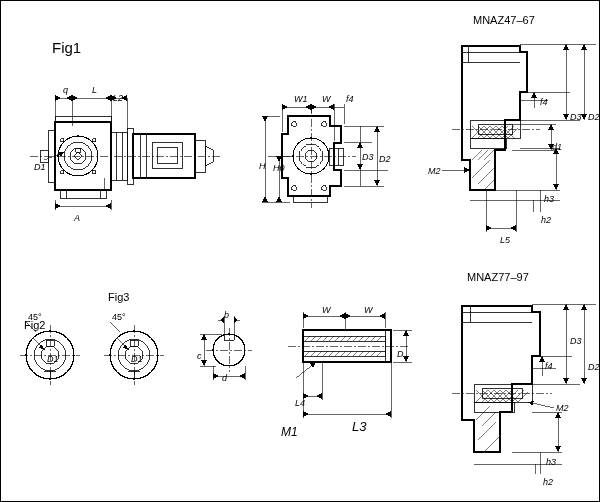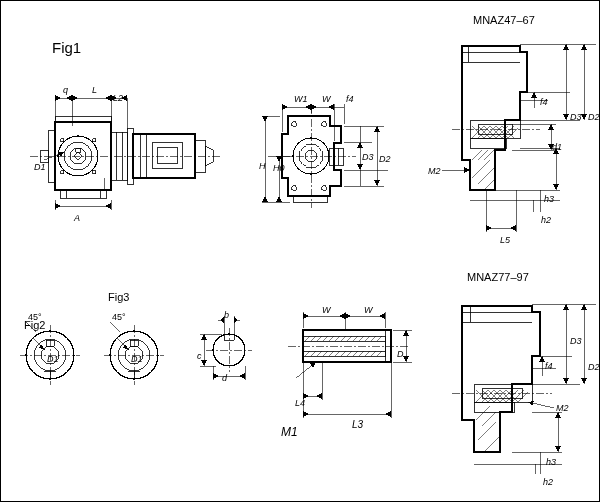--- a/index.html
+++ b/index.html
@@ -519,21 +519,21 @@
       <div class="lbl it" style="left: 47px; top: 355px; font-size: 9px;">D1</div>
       <div class="lbl it" style="left: 131px; top: 355px; font-size: 9px;">D1</div>
       <div class="lbl it" style="left: 224px; top: 311px; font-size: 9px;">b</div>
       <div class="lbl it" style="left: 197px; top: 352px; font-size: 9px;">c</div>
       <div class="lbl it" style="left: 222px; top: 374px; font-size: 9px;">d</div>
       <div class="lbl it" style="left: 322px; top: 306px; font-size: 9px;">W</div>
       <div class="lbl it" style="left: 364px; top: 306px; font-size: 9px;">W</div>
       <div class="lbl it" style="left: 397px; top: 350px; font-size: 9px;">D</div>
       <div class="lbl it" style="left: 281px; top: 382px; font-size: 12px; margin-top: 44px;">M1</div>
       <div class="lbl it" style="left: 295px; top: 399px; font-size: 9px;">L4</div>
-      <div class="lbl it" style="left: 352px; top: 420px; font-size: 10px; font-style: italic;">L3</div>
+      <div class="lbl it" style="left: 352px; top: 420px; font-size: 13px; font-style: italic;">L3</div>
       <div class="lbl" style="left: 441px; top: 272px; font-size: 11px; margin-left: 26px;">MNAZ77–97</div>
       <div class="lbl it" style="left: 545px; top: 362px; font-size: 9px;">f4</div>
       <div class="lbl it" style="left: 570px; top: 337px; font-size: 9px;">D3</div>
       <div class="lbl it" style="left: 588px; top: 363px; font-size: 9px;">D2</div>
       <div class="lbl it" style="left: 556px; top: 404px; font-size: 9px;">M2</div>
       <div class="lbl it" style="left: 546px; top: 458px; font-size: 9px;">h3</div>
       <div class="lbl it" style="left: 543px; top: 478px; font-size: 9px;">h2</div>
     </div>
 
 </div>

